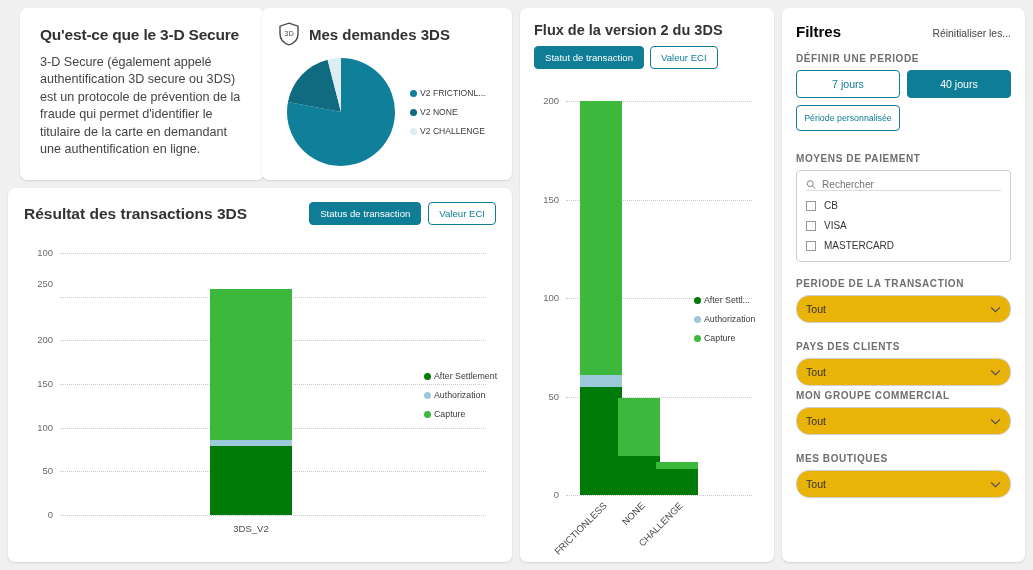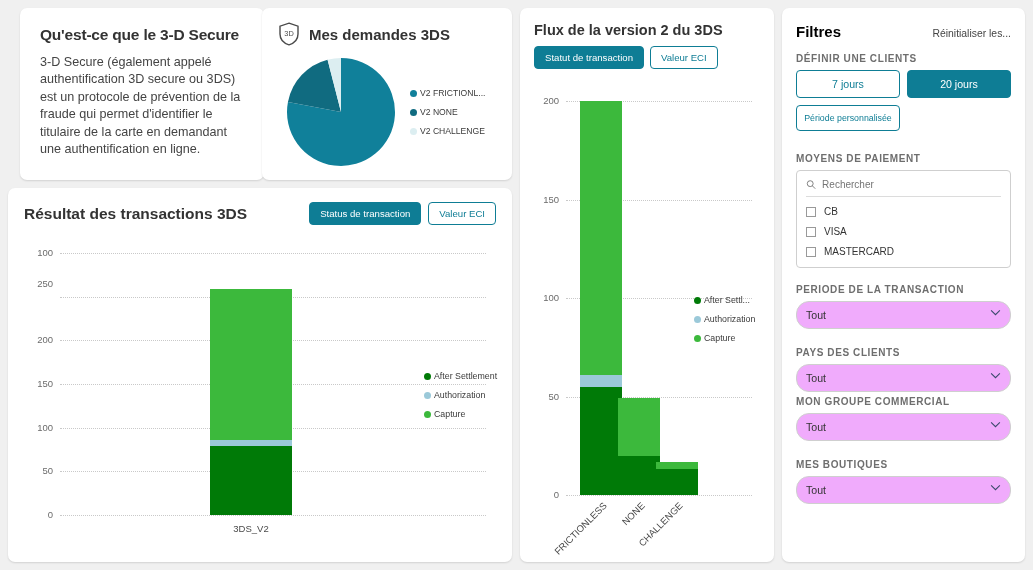--- a/index.html
+++ b/index.html
@@ -74,30 +74,30 @@
   }
   .btn-grid { display: grid; grid-template-columns: 1fr 1fr; gap: 7px; }
   .period-btn {
     font-size: 10.6px; padding: 7px 2px; text-align: center; border-radius: 4px;
     border: 1px solid #0e7d95; background: #fff; color: #0e7d95; cursor: pointer;
   }
   .period-btn.active { background: #0e7d95; color: #fff; }
   .period-btn.small { font-size: 8.8px; }
 
   .search-panel { border: 1px solid #cfcfcf; border-radius: 4px; padding: 8px 9px 10px 9px; }
-  .search-row { display: flex; align-items: center; gap: 6px; border-bottom: 1px solid #dcdcdc; padding-bottom: 6px; }
+  .search-row { display: flex; align-items: center; gap: 6px; border-bottom: 1px solid #dcdcdc; padding-bottom: 0; }
   .search-input { border: none; outline: none; font-size: 10px; color: #9a9a9a; font-family: inherit; width: 100%; background: transparent; }
   .cb-row { display: flex; align-items: center; gap: 8px; margin-top: 9px; }
   .cb-box { width: 10px; height: 10px; border: 1px solid #999; background: #fff; flex: none; }
   .cb-label { font-size: 10px; color: #333; }
 
   .select {
-    display: flex; justify-content: space-between;
+    display: flex; align-items: center; justify-content: space-between;
     border: 1px solid #cfcfcf; border-radius: 13px; padding: 7px 9px;
-    font-size: 10.6px; color: #333; background: #f0abfc; cursor: pointer;
+    font-size: 10.6px; color: #333; background: #eab308; cursor: pointer;
   }
   .chev { width: 11px; height: 7px; flex: none; }
 </style>
 </head>
 <body>
 
 <div class="page">
 
   <div class="card" id="card-info">
     <div class="info-title">Qu'est-ce que le 3-D Secure</div>
@@ -234,24 +234,24 @@
         </div>
       </div>
   </div>
 
   <div class="card" id="card-filters">
     <div class="filters-head">
       <div class="filters-title">Filtres</div>
       <div class="reset-link">Réinitialiser les...</div>
     </div>
 
-    <div class="section-label">DÉFINIR UNE CLIENTS</div>
+    <div class="section-label">DÉFINIR UNE PERIODE</div>
     <div class="btn-grid" id="period-buttons">
         <div class="period-btn">7 jours</div>
-        <div class="period-btn active">20 jours</div>
+        <div class="period-btn active">40 jours</div>
         <div class="period-btn small">Période personnalisée</div>
       </div>
 
     <div class="section-label" style="margin-top:22px;">MOYENS DE PAIEMENT</div>
     <div class="search-panel">
       <div class="search-row">
         <svg width="11" height="11" viewBox="0 0 12 12">
           <circle cx="5" cy="5" r="3.5" fill="none" stroke="#6b6b6b" stroke-width="1"></circle>
           <line x1="7.6" y1="7.6" x2="11" y2="11" stroke="#6b6b6b" stroke-width="1"></line>
         </svg>

